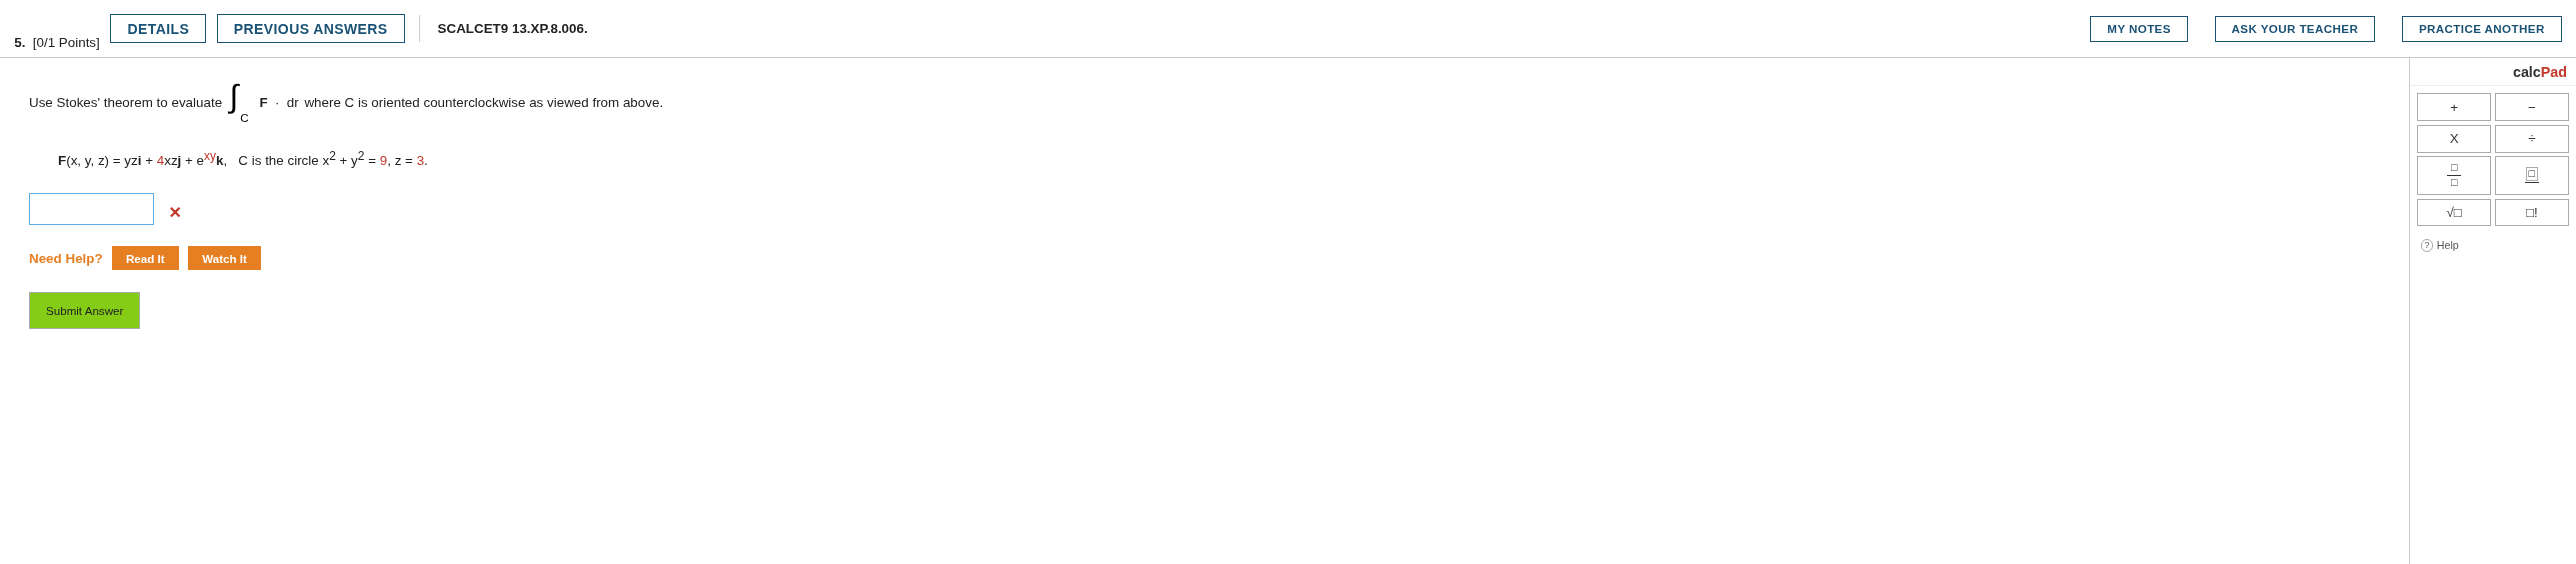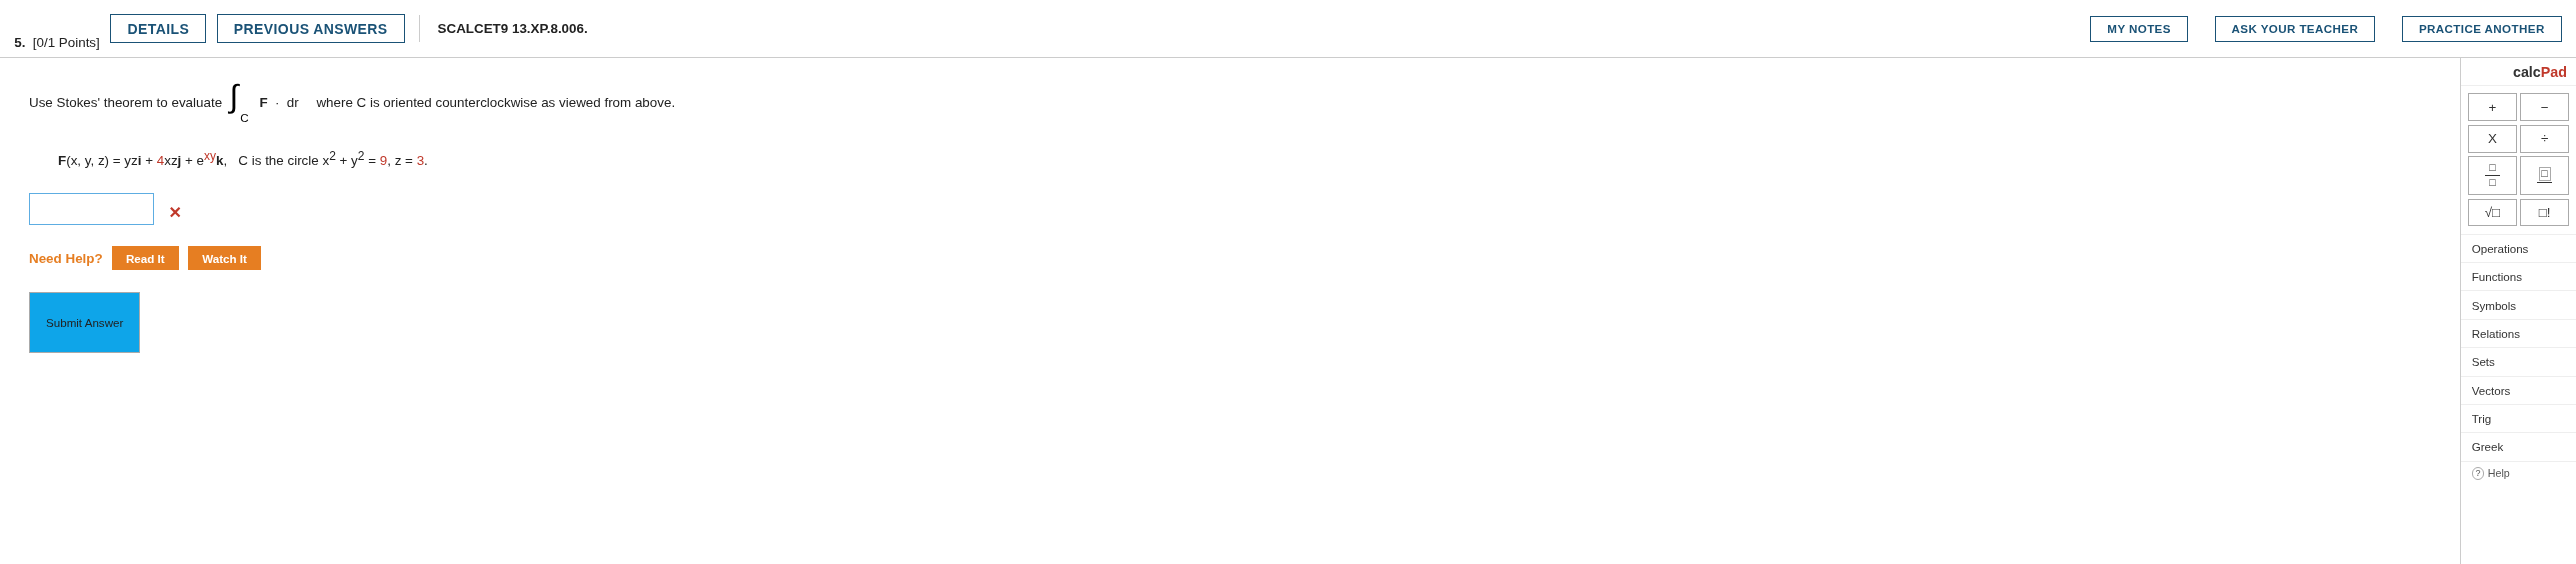--- a/index.html
+++ b/index.html
@@ -161,30 +161,30 @@
       font-weight: bold;
       cursor: pointer;
     }
 
     .submit-row {
       margin-top: 7.2px;
     }
 
     .btn-submit {
       border: 0.9px solid #aaa;
-      background: #0ea5e9;
+      background: #84cc16;
       color: #222;
-      padding: 23px 16px;
+      padding: 11px 16px;
       font-size: 11.6px;
       cursor: pointer;
     }
 
     
     .calcpad-sidebar {
-      width: 116px;
+      width: 167px;
       border-left: 0.9px solid #ccc;
       background: #fff;
       display: flex;
       flex-direction: column;
     }
 
     .calcpad-header {
       padding: 5.4px 9px;
       font-size: 14.3px;
       font-weight: bold;
@@ -302,21 +302,21 @@
         
         <span class="integral-expr">
           <span style="display:inline-flex; flex-direction:column; align-items:flex-start;">
             <span class="integral-symbol" style="font-size:32px;">∫</span>
             <span class="integral-sub" style="font-size:11.6px; margin-left:10.7px; margin-top:-7.2px;">C</span>
           </span>
         </span>
         <span style="font-weight:bold; margin-left:3.6px;"><span>F</span></span>
         <span style="margin:0 3.6px;">·</span>
         <span style="font-weight:normal;"><span>dr</span></span>
-        <span style="margin-left:14px;">where C is oriented counterclockwise as viewed from above.</span>
+        <span style="margin-left:2px;">where C is oriented counterclockwise as viewed from above.</span>
       </div>
 
       <div class="math-line">
         <strong>F</strong><span>(x, y, z) = yz</span><strong>i</strong><span> + </span><span class="red-text">4</span><span>xz</span><strong>j</strong><span> + e</span><sup><span class="red-text">xy</span></sup><strong>k</strong><span>,&nbsp;&nbsp;&nbsp;C is the circle x<sup>2</sup> + y<sup>2</sup> = </span><span class="red-text">9</span><span>, z = </span><span class="red-text">3</span><span>.</span>
       </div>
 
       <div class="answer-row">
         <div class="answer-box"></div>
         <span class="x-mark">✕</span>
       </div>
@@ -354,30 +354,20 @@
           <span class="fraction-btn">
             <span style="border:0.9px solid #aaa; padding:0 1.8px;">□</span>
             <span class="frac-line"></span>
             <span></span>
           </span>
         </button>
         <button class="calc-btn sqrt-btn">√□</button>
         <button class="calc-btn fact-btn">□!</button>
       </div>
 
-      <div class="calcpad-menu">
-        <div class="calcpad-menu-item">Operations</div>
-        <div class="calcpad-menu-item">Functions</div>
-        <div class="calcpad-menu-item">Symbols</div>
-        <div class="calcpad-menu-item">Relations</div>
-        <div class="calcpad-menu-item">Sets</div>
-        <div class="calcpad-menu-item">Vectors</div>
-        <div class="calcpad-menu-item">Trig</div>
-        <div class="calcpad-menu-item">Greek</div>
-      </div>
 
       <div class="calcpad-help">
         <span class="help-icon">?</span>
         <span>Help</span>
       </div>
     </div>
 
   </div>
 </div>
 

